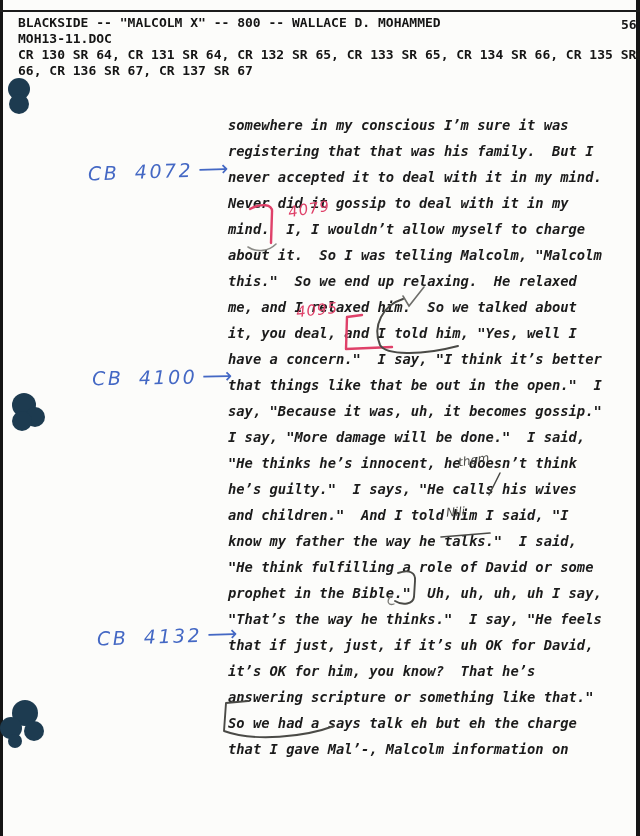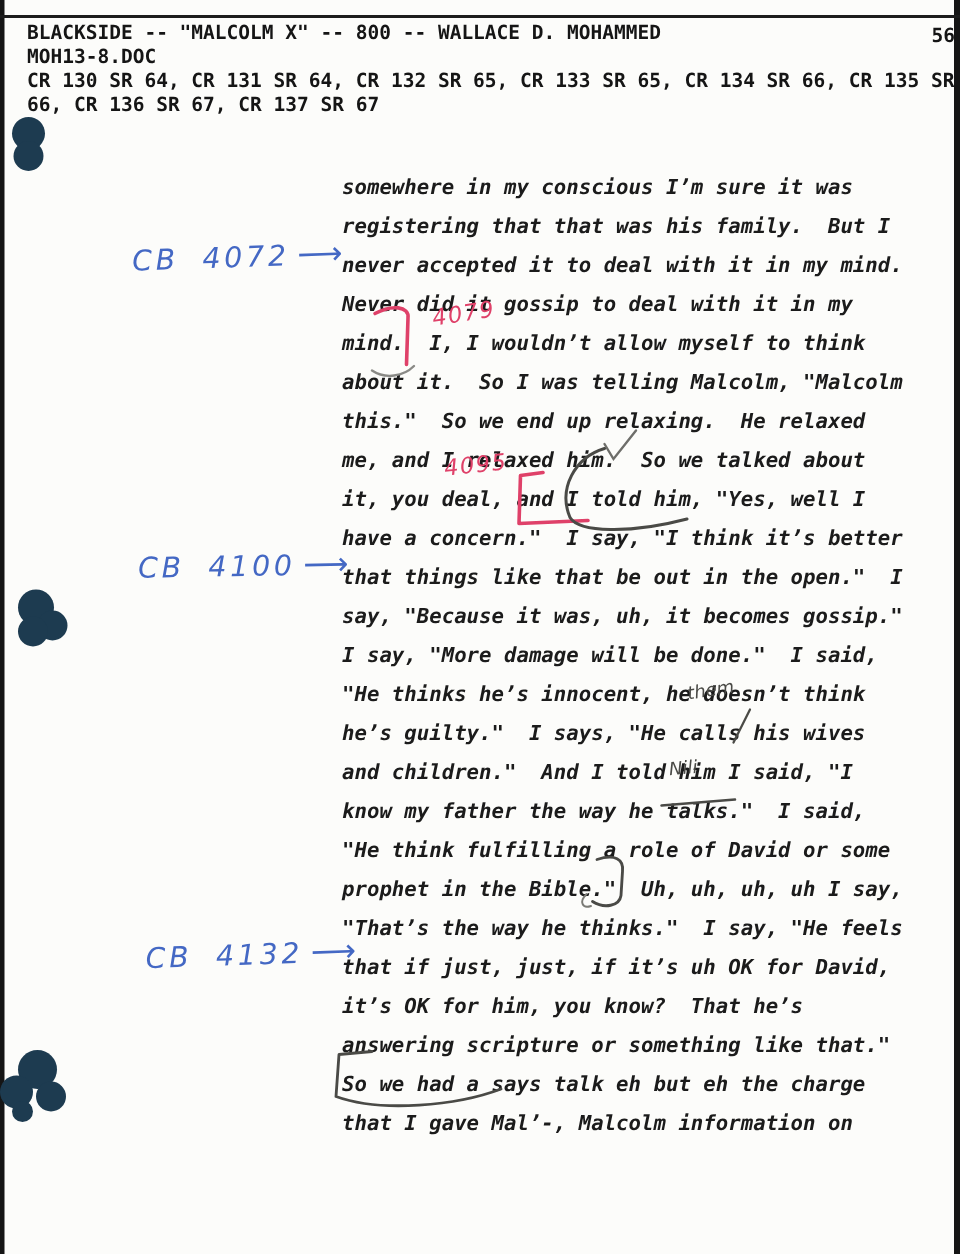--- a/index.html
+++ b/index.html
@@ -48,31 +48,31 @@
 <body>
 
 <div class="page">
 
   <div class="edge-left"></div>
   <div class="edge-right"></div>
   <div class="edge-top"></div>
 
   <div class="hdr">
     <div class="h1">BLACKSIDE -- "MALCOLM X" -- 800 -- WALLACE D. MOHAMMED</div>
-    <div class="h1">MOH13-8.DOC</div>
+    <div class="h1">MOH13-11.DOC</div>
     <div>CR 130 SR 64, CR 131 SR 64, CR 132 SR 65, CR 133 SR 65, CR 134 SR 66, CR 135 SR 66, CR 136 SR 67, CR 137 SR 67</div>
   </div>
   <div class="pageno">56</div>
 
   <div class="transcript">
       <div class="tline">somewhere in my conscious I’m sure it was</div>
       <div class="tline">registering that that was his family.  But I</div>
       <div class="tline">never accepted it to deal with it in my mind.</div>
       <div class="tline">Never did it gossip to deal with it in my</div>
-      <div class="tline">mind.  I, I wouldn’t allow myself to think</div>
+      <div class="tline">mind.  I, I wouldn’t allow myself to charge</div>
       <div class="tline">about it.  So I was telling Malcolm, "Malcolm</div>
       <div class="tline">this."  So we end up relaxing.  He relaxed</div>
       <div class="tline">me, and I relaxed him.  So we talked about</div>
       <div class="tline">it, you deal, and I told him, "Yes, well I</div>
       <div class="tline">have a concern."  I say, "I think it’s better</div>
       <div class="tline">that things like that be out in the open."  I</div>
       <div class="tline">say, "Because it was, uh, it becomes gossip."</div>
       <div class="tline">I say, "More damage will be done."  I said,</div>
       <div class="tline">"He thinks he’s innocent, he doesn’t think</div>
       <div class="tline">he’s guilty."  I says, "He calls his wives</div>

